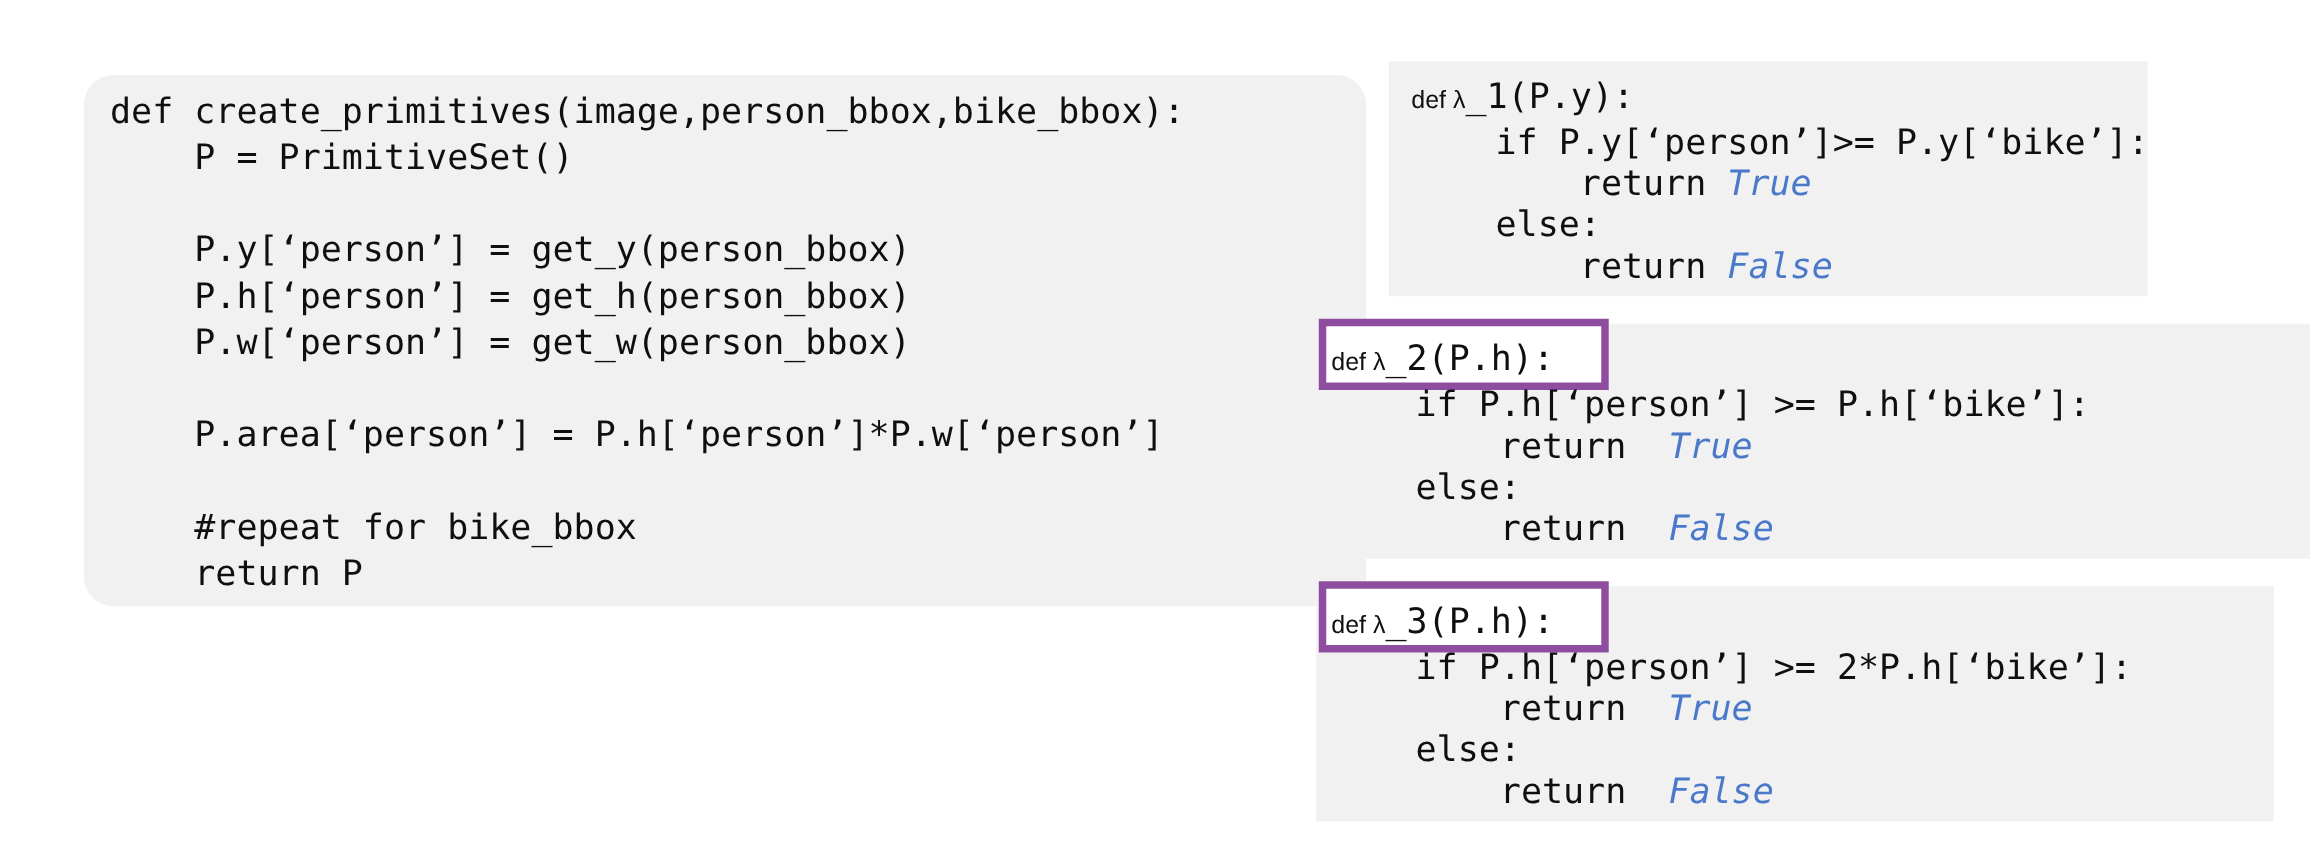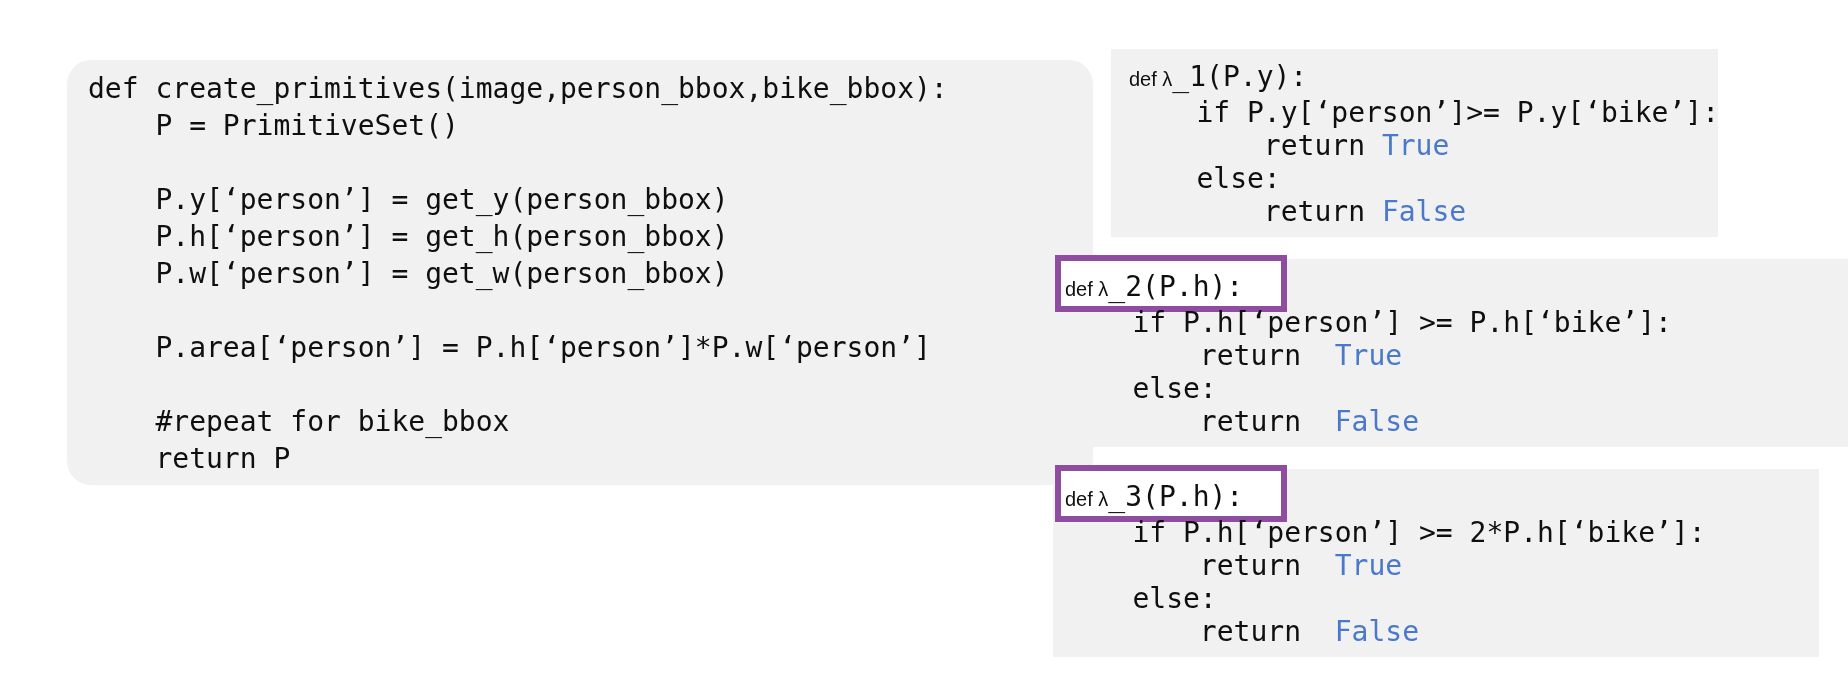--- a/index.html
+++ b/index.html
@@ -32,21 +32,21 @@
   }
   .lambda{line-height:33px;padding-top:11px;}
   #lambda-1{left:1111px;top:49px;width:607px;height:188px;padding-left:18px;}
   #lambda-2{left:1053px;top:259px;width:837px;height:188px;padding-left:12px;}
   #lambda-3{left:1053px;top:469px;width:766px;height:188px;padding-left:12px;}
   .defkw{
     font-family:"Liberation Sans","DejaVu Sans",sans-serif;
     font-size:20px;
     letter-spacing:0px;
   }
-  .bool{color:var(--bool);}
+  .bool{color:var(--bool);font-style:italic;}
   .hl-box{
     position:absolute;
     left:2px;top:-4px;
     width:232px;height:57px;
     background:#ffffff;
     border:6px solid var(--purple);
     z-index:0;
   }
 </style>
 </head>

